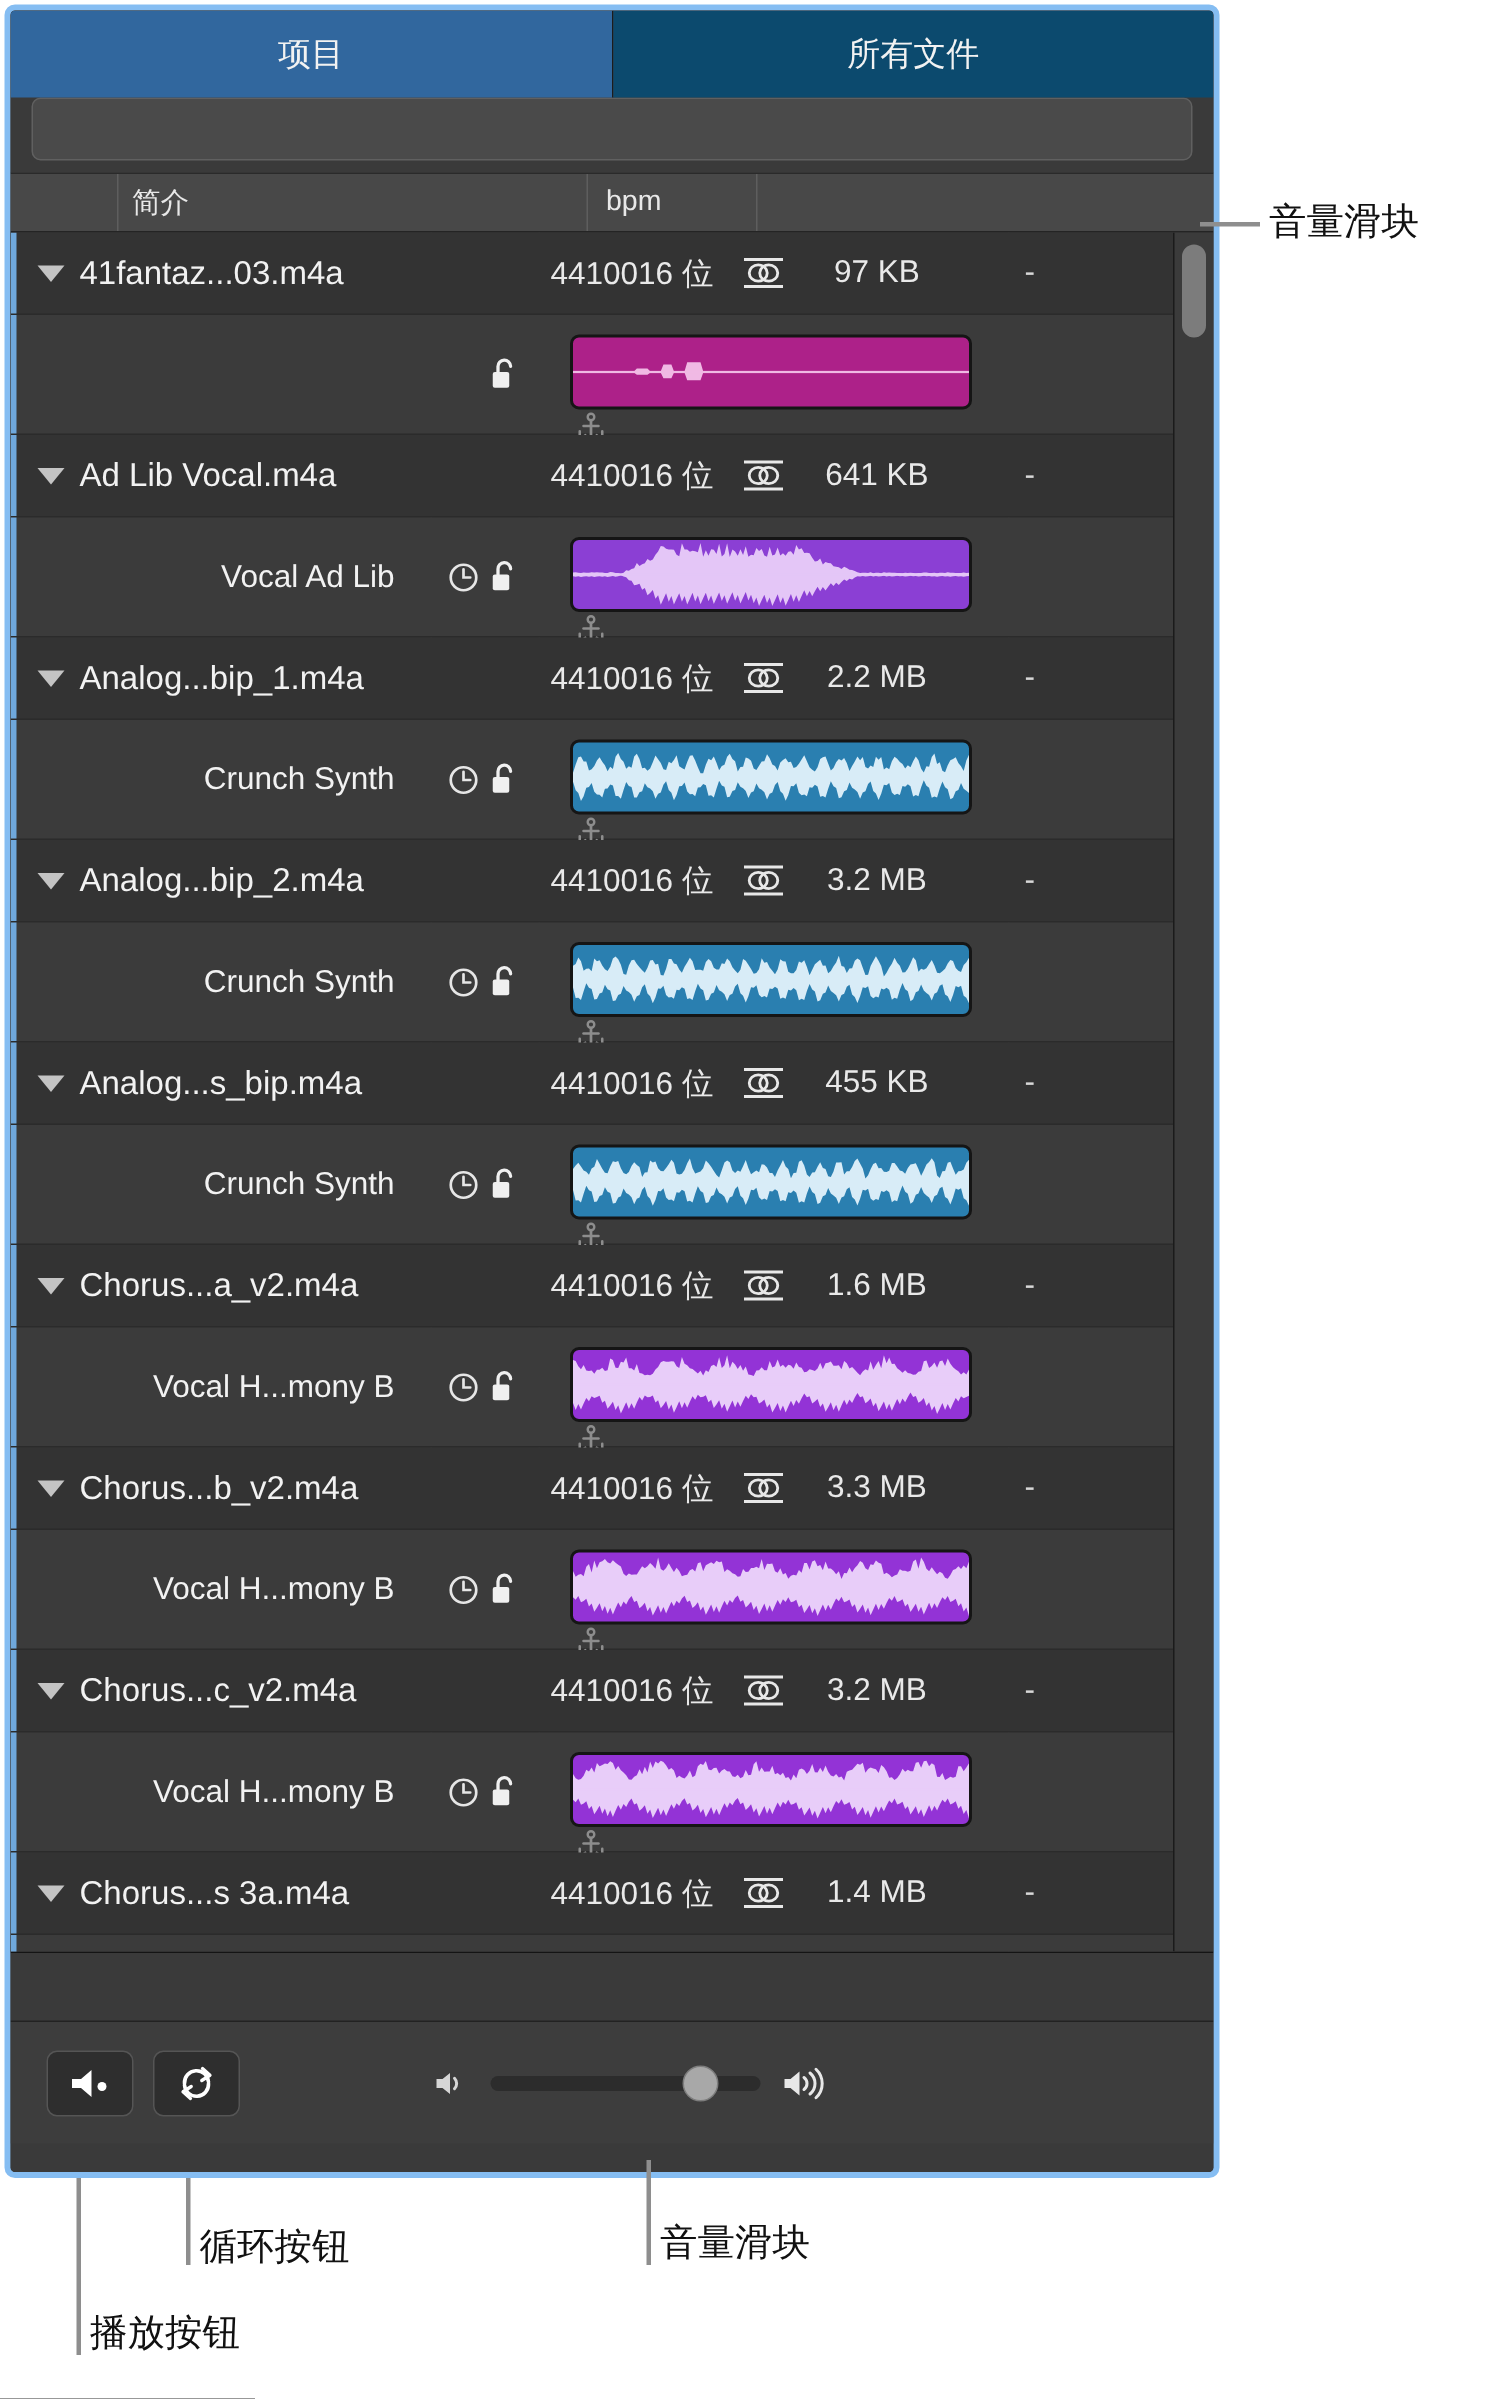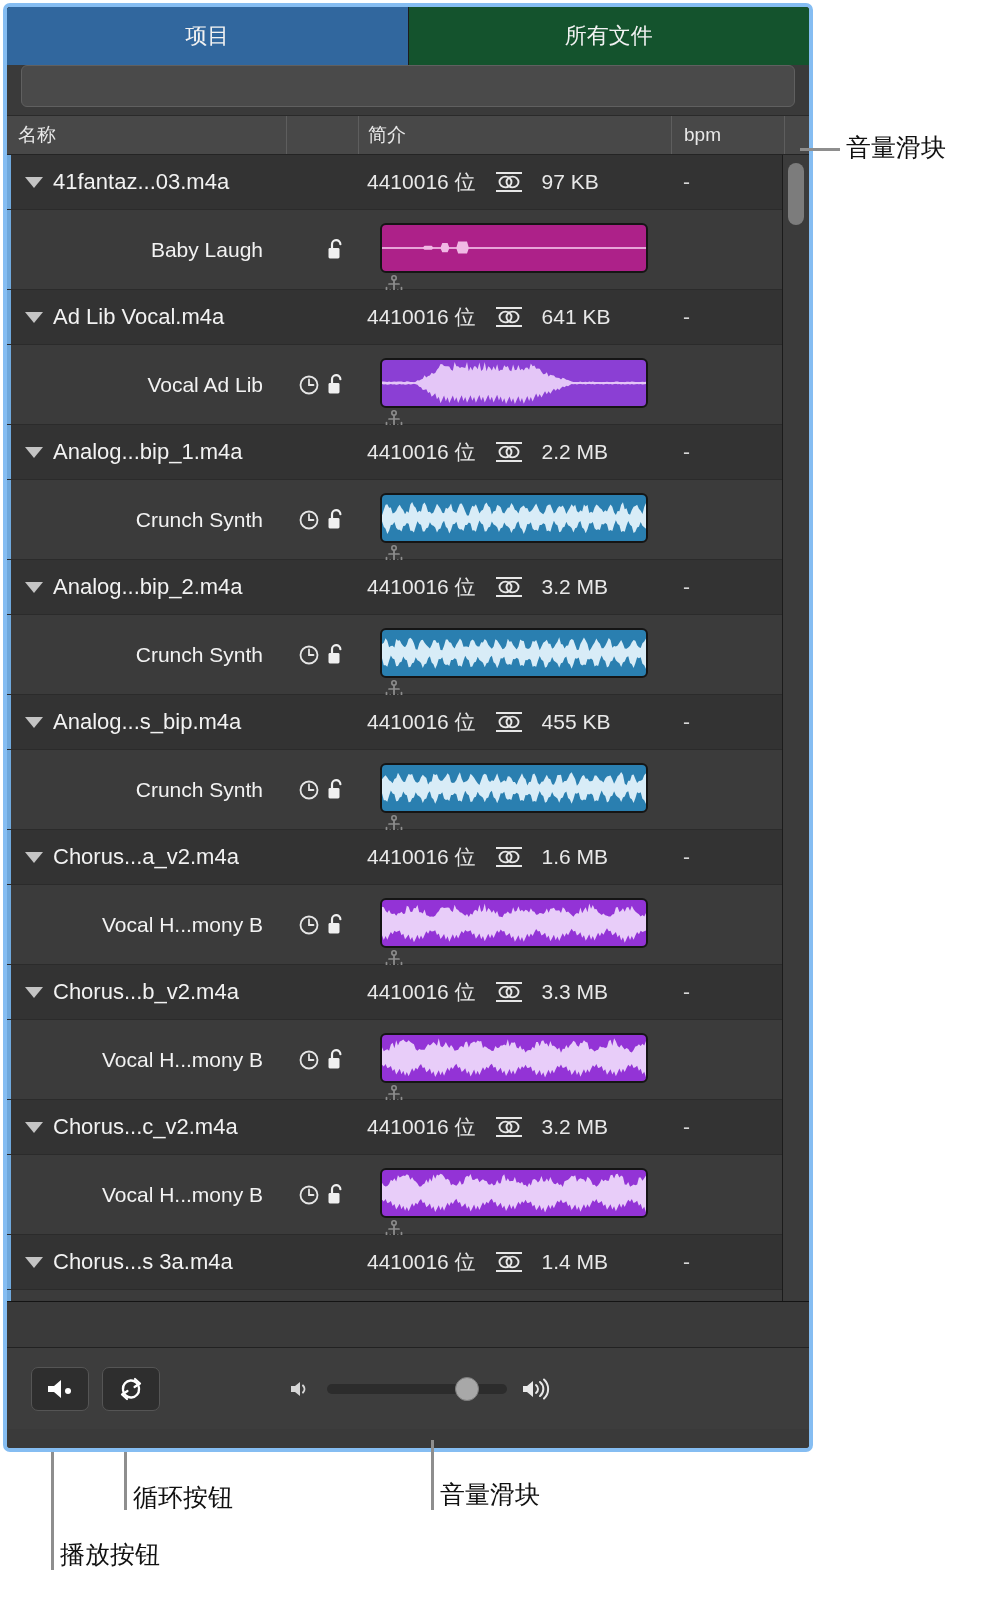--- a/index.html
+++ b/index.html
@@ -30,21 +30,21 @@
   .tabbar{display:flex;height:58px;width:100%;}
   .tab{
     flex:1;display:flex;align-items:center;justify-content:center;
     color:#f2f2f2;font-size:22px;
     border-right:1px solid #1c1c1c;
     box-sizing:border-box;
     user-select:none;
   }
   .tab:last-child{border-right:none;}
   .tab.active{background:#31679e;}
-  .tab.inactive{background:#14532d;}
+  .tab.inactive{background:#0c4a6e;}
 
   
   .toolbar{
     height:60px;background:#3a3a3a;
     display:flex;align-items:center;padding-left:15px;
     box-sizing:border-box;
   }
   .segmented{
     display:flex;border-radius:6px;overflow:hidden;
     border:1px solid #5c5c5c;
@@ -112,21 +112,21 @@
     border-top:11px solid #c4c4c4;
   }
   .gname{
     color:#f2f2f2;font-size:22px;margin-left:10px;
     white-space:nowrap;
   }
   .ginfo{
     position:absolute;left:360px;display:flex;align-items:center;
     color:#e9e9e9;font-size:21px;gap:18px;
   }
-  .gsize{display:inline-block;min-width:86px;text-align:left;}
+  .gsize{display:inline-block;min-width:86px;text-align:center;}
   .gbpm{position:absolute;left:676px;color:#d8d8d8;font-size:21px;}
 
   .regionrow{
     position:relative;height:80px;background:#3b3b3b;
     border-bottom:1px solid #2b2b2b;box-sizing:border-box;
   }
   .regionrow .selbar{
     position:absolute;left:0;top:0;bottom:0;width:4px;background:#6fa8dc;
   }
   .rname{
@@ -211,23 +211,20 @@
         <span>所有文件</span>
       </div>
     </div>
 
 
     <div class="pathwrap">
       <div class="pathfield"></div>
     </div>
 
     <div class="colhead">
-      <div class="ch ch-name">
-        <span>名称</span>
-      </div>
       <div class="ch ch-icons"></div>
       <div class="ch ch-info">
         <span>简介</span>
       </div>
       <div class="ch ch-bpm">
         <span>bpm</span>
       </div>
       <div class="ch ch-last"></div>
     </div>
 
@@ -248,21 +245,20 @@
                     <rect x="2" y="19" width="26" height="2" fill="#e8e8e8"></rect>
                     <ellipse cx="11.5" cy="11" rx="6" ry="5.4" stroke="#e8e8e8" stroke-width="1.9" fill="none"></ellipse>
                     <ellipse cx="18.5" cy="11" rx="6" ry="5.4" stroke="#e8e8e8" stroke-width="1.9" fill="none"></ellipse>
                   </svg></span>
                 <span class="gsize">97 KB</span>
               </div>
               <div class="gbpm">-</div>
             </div>
             <div class="regionrow">
               <div class="selbar"></div>
-              <div class="rname">Baby Laugh</div>
               <div class="ricons">
                 <span class="ico"><svg width="22" height="24" viewBox="0 0 22 24">
                     <path d="M7 10 L7 6.5 A4.2 4.2 0 0 1 15.4 6.2" stroke="#f0f0f0" stroke-width="2.2" fill="none" stroke-linecap="round"></path>
                     <rect x="3.5" y="10" width="11" height="10.5" rx="1.4" fill="#f0f0f0"></rect>
                   </svg></span>
               </div>
               <div class="clipwrap">
                 <div class="clip" style="left:373px;width:268px;background:#ad2189;">
                   <svg viewBox="0 0 268 50" preserveAspectRatio="none">
                     <path d="M0.0,24.4 L1.8,24.4 L3.6,24.4 L5.4,24.4 L7.2,24.4 L9.0,24.4 L10.8,24.4 L12.6,24.4 L14.4,24.4 L16.2,24.4 L18.0,24.4 L19.8,24.4 L21.6,24.4 L23.4,24.4 L25.2,24.4 L27.0,24.4 L28.8,24.4 L30.6,24.4 L32.4,24.4 L34.2,24.4 L36.0,24.4 L37.8,24.4 L39.6,24.4 L41.4,24.4 L43.2,22.5 L45.0,22.5 L46.8,22.5 L48.6,22.5 L50.4,22.5 L52.2,24.4 L54.0,24.4 L55.8,24.4 L57.6,24.4 L59.4,24.4 L61.2,19.5 L63.0,19.5 L64.8,19.5 L66.6,19.5 L68.3,24.4 L70.1,24.4 L71.9,24.4 L73.7,24.4 L75.5,24.4 L77.3,18.0 L79.1,18.0 L80.9,18.0 L82.7,18.0 L84.5,18.0 L86.3,18.0 L88.1,24.4 L89.9,24.4 L91.7,24.4 L93.5,24.4 L95.3,24.4 L97.1,24.4 L98.9,24.4 L100.7,24.4 L102.5,24.4 L104.3,24.4 L106.1,24.4 L107.9,24.4 L109.7,24.4 L111.5,24.4 L113.3,24.4 L115.1,24.4 L116.9,24.4 L118.7,24.4 L120.5,24.4 L122.3,24.4 L124.1,24.4 L125.9,24.4 L127.7,24.4 L129.5,24.4 L131.3,24.4 L133.1,24.4 L134.9,24.4 L136.7,24.4 L138.5,24.4 L140.3,24.4 L142.1,24.4 L143.9,24.4 L145.7,24.4 L147.5,24.4 L149.3,24.4 L151.1,24.4 L152.9,24.4 L154.7,24.4 L156.5,24.4 L158.3,24.4 L160.1,24.4 L161.9,24.4 L163.7,24.4 L165.5,24.4 L167.3,24.4 L169.1,24.4 L170.9,24.4 L172.7,24.4 L174.5,24.4 L176.3,24.4 L178.1,24.4 L179.9,24.4 L181.7,24.4 L183.5,24.4 L185.3,24.4 L187.1,24.4 L188.9,24.4 L190.7,24.4 L192.5,24.4 L194.3,24.4 L196.1,24.4 L197.9,24.4 L199.7,24.4 L201.4,24.4 L203.2,24.4 L205.0,24.4 L206.8,24.4 L208.6,24.4 L210.4,24.4 L212.2,24.4 L214.0,24.4 L215.8,24.4 L217.6,24.4 L219.4,24.4 L221.2,24.4 L223.0,24.4 L224.8,24.4 L226.6,24.4 L228.4,24.4 L230.2,24.4 L232.0,24.4 L233.8,24.4 L235.6,24.4 L237.4,24.4 L239.2,24.4 L241.0,24.4 L242.8,24.4 L244.6,24.4 L246.4,24.4 L248.2,24.4 L250.0,24.4 L251.8,24.4 L253.6,24.4 L255.4,24.4 L257.2,24.4 L259.0,24.4 L260.8,24.4 L262.6,24.4 L264.4,24.4 L266.2,24.4 L268.0,24.4 L268.0,25.6 L266.2,25.6 L264.4,25.6 L262.6,25.6 L260.8,25.6 L259.0,25.6 L257.2,25.6 L255.4,25.6 L253.6,25.6 L251.8,25.6 L250.0,25.6 L248.2,25.6 L246.4,25.6 L244.6,25.6 L242.8,25.6 L241.0,25.6 L239.2,25.6 L237.4,25.6 L235.6,25.6 L233.8,25.6 L232.0,25.6 L230.2,25.6 L228.4,25.6 L226.6,25.6 L224.8,25.6 L223.0,25.6 L221.2,25.6 L219.4,25.6 L217.6,25.6 L215.8,25.6 L214.0,25.6 L212.2,25.6 L210.4,25.6 L208.6,25.6 L206.8,25.6 L205.0,25.6 L203.2,25.6 L201.4,25.6 L199.7,25.6 L197.9,25.6 L196.1,25.6 L194.3,25.6 L192.5,25.6 L190.7,25.6 L188.9,25.6 L187.1,25.6 L185.3,25.6 L183.5,25.6 L181.7,25.6 L179.9,25.6 L178.1,25.6 L176.3,25.6 L174.5,25.6 L172.7,25.6 L170.9,25.6 L169.1,25.6 L167.3,25.6 L165.5,25.6 L163.7,25.6 L161.9,25.6 L160.1,25.6 L158.3,25.6 L156.5,25.6 L154.7,25.6 L152.9,25.6 L151.1,25.6 L149.3,25.6 L147.5,25.6 L145.7,25.6 L143.9,25.6 L142.1,25.6 L140.3,25.6 L138.5,25.6 L136.7,25.6 L134.9,25.6 L133.1,25.6 L131.3,25.6 L129.5,25.6 L127.7,25.6 L125.9,25.6 L124.1,25.6 L122.3,25.6 L120.5,25.6 L118.7,25.6 L116.9,25.6 L115.1,25.6 L113.3,25.6 L111.5,25.6 L109.7,25.6 L107.9,25.6 L106.1,25.6 L104.3,25.6 L102.5,25.6 L100.7,25.6 L98.9,25.6 L97.1,25.6 L95.3,25.6 L93.5,25.6 L91.7,25.6 L89.9,25.6 L88.1,25.6 L86.3,31.0 L84.5,31.0 L82.7,31.0 L80.9,31.0 L79.1,31.0 L77.3,31.0 L75.5,25.6 L73.7,25.6 L71.9,25.6 L70.1,25.6 L68.3,25.6 L66.6,29.5 L64.8,29.5 L63.0,29.5 L61.2,29.5 L59.4,25.6 L57.6,25.6 L55.8,25.6 L54.0,25.6 L52.2,25.6 L50.4,27.0 L48.6,27.0 L46.8,27.0 L45.0,27.0 L43.2,27.0 L41.4,25.6 L39.6,25.6 L37.8,25.6 L36.0,25.6 L34.2,25.6 L32.4,25.6 L30.6,25.6 L28.8,25.6 L27.0,25.6 L25.2,25.6 L23.4,25.6 L21.6,25.6 L19.8,25.6 L18.0,25.6 L16.2,25.6 L14.4,25.6 L12.6,25.6 L10.8,25.6 L9.0,25.6 L7.2,25.6 L5.4,25.6 L3.6,25.6 L1.8,25.6 L0.0,25.6 Z" fill="#f0b9e4"></path>

